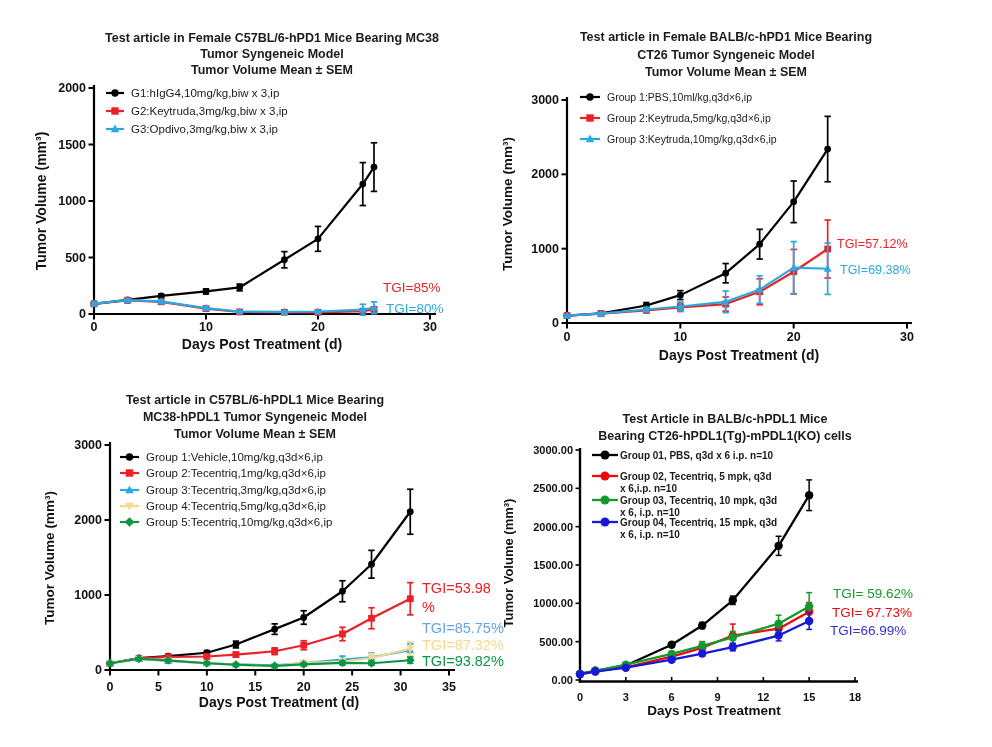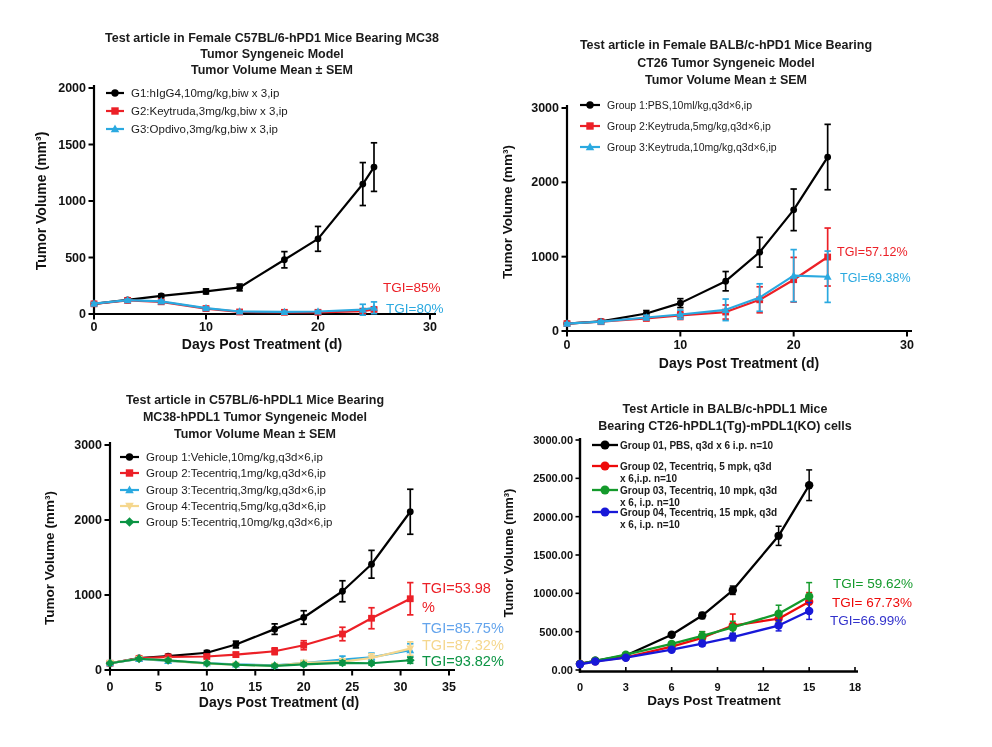--- a/index.html
+++ b/index.html
@@ -170,21 +170,21 @@
           <line x1="106" y1="129" x2="124" y2="129" stroke="#2AA9E0" stroke-width="2.2"></line>
           <path d="M115 124.375L119.255 132.33L110.745 132.33Z" fill="#2AA9E0"></path>
           <text x="131" y="133" fill="#1b1b1b" font-size="11.5" font-family="&quot;Liberation Sans&quot;,&quot;DejaVu Sans&quot;,sans-serif" font-weight="normal" text-anchor="start">G3:Opdivo,3mg/kg,biw x 3,ip</text>
         </g>
         <g>
           <text x="383" y="292" fill="#EC2027" font-size="13.5" font-family="&quot;Liberation Sans&quot;,&quot;DejaVu Sans&quot;,sans-serif" font-weight="normal" text-anchor="start">TGI=85%</text>
           <text x="386" y="313" fill="#2AA9E0" font-size="13.5" font-family="&quot;Liberation Sans&quot;,&quot;DejaVu Sans&quot;,sans-serif" font-weight="normal" text-anchor="start">TGI=80%</text>
         </g>
       </svg>
     </div>
-  <div class="quad" style="left:496px;top:16px;width:496px;height:373px">
+  <div class="quad" style="left:496px;top:8px;width:496px;height:373px">
       <svg width="496" height="373">
         <g>
           <text x="230" y="33" fill="#1b1b1b" font-size="12.5" font-family="&quot;Liberation Sans&quot;,&quot;DejaVu Sans&quot;,sans-serif" font-weight="bold" text-anchor="middle">Test article in Female BALB/c-hPD1 Mice Bearing</text>
           <text x="230" y="51" fill="#1b1b1b" font-size="12.5" font-family="&quot;Liberation Sans&quot;,&quot;DejaVu Sans&quot;,sans-serif" font-weight="bold" text-anchor="middle">CT26 Tumor Syngeneic Model</text>
           <text x="230" y="68" fill="#1b1b1b" font-size="12.5" font-family="&quot;Liberation Sans&quot;,&quot;DejaVu Sans&quot;,sans-serif" font-weight="bold" text-anchor="middle">Tumor Volume Mean ± SEM</text>
         </g>
         <g>
           <line x1="71" y1="89" x2="71" y2="316.1" stroke="#000" stroke-width="2.2"></line>
           <line x1="69.9" y1="315" x2="416" y2="315" stroke="#000" stroke-width="2.2"></line>
           <line x1="71" y1="315" x2="71" y2="320.5" stroke="#000" stroke-width="2"></line>
@@ -599,21 +599,21 @@
         </g>
         <g>
           <text x="410" y="220" fill="#EC2027" font-size="14.5" font-family="&quot;Liberation Sans&quot;,&quot;DejaVu Sans&quot;,sans-serif" font-weight="normal" text-anchor="start">TGI=53.98</text>
           <text x="410" y="239" fill="#EC2027" font-size="14.5" font-family="&quot;Liberation Sans&quot;,&quot;DejaVu Sans&quot;,sans-serif" font-weight="normal" text-anchor="start">%</text>
           <text x="410" y="260" fill="#64A4EC" font-size="14.5" font-family="&quot;Liberation Sans&quot;,&quot;DejaVu Sans&quot;,sans-serif" font-weight="normal" text-anchor="start">TGI=85.75%</text>
           <text x="410" y="277" fill="#F5D78E" font-size="14.5" font-family="&quot;Liberation Sans&quot;,&quot;DejaVu Sans&quot;,sans-serif" font-weight="normal" text-anchor="start">TGI=87.32%</text>
           <text x="410" y="293" fill="#0B9444" font-size="14.5" font-family="&quot;Liberation Sans&quot;,&quot;DejaVu Sans&quot;,sans-serif" font-weight="normal" text-anchor="start">TGI=93.82%</text>
         </g>
       </svg>
     </div>
-  <div class="quad" style="left:496px;top:363px;width:496px;height:374px">
+  <div class="quad" style="left:496px;top:373px;width:496px;height:374px">
       <svg width="496" height="374">
         <g>
           <text x="229" y="50" fill="#1b1b1b" font-size="12.5" font-family="&quot;Liberation Sans&quot;,&quot;DejaVu Sans&quot;,sans-serif" font-weight="bold" text-anchor="middle">Test Article in BALB/c-hPDL1 Mice</text>
           <text x="229" y="67" fill="#1b1b1b" font-size="12.5" font-family="&quot;Liberation Sans&quot;,&quot;DejaVu Sans&quot;,sans-serif" font-weight="bold" text-anchor="middle">Bearing CT26-hPDL1(Tg)-mPDL1(KO) cells</text>
         </g>
         <g>
           <line x1="84" y1="75" x2="84" y2="309.7" stroke="#000" stroke-width="2.4"></line>
           <line x1="82.8" y1="308.5" x2="362" y2="308.5" stroke="#000" stroke-width="2.4"></line>
           <line x1="84" y1="308.5" x2="84" y2="304" stroke="#000" stroke-width="1.6"></line>
           <text x="84" y="328" fill="#111" font-size="11" font-family="&quot;Liberation Sans&quot;,&quot;DejaVu Sans&quot;,sans-serif" font-weight="bold" text-anchor="middle">0</text>

